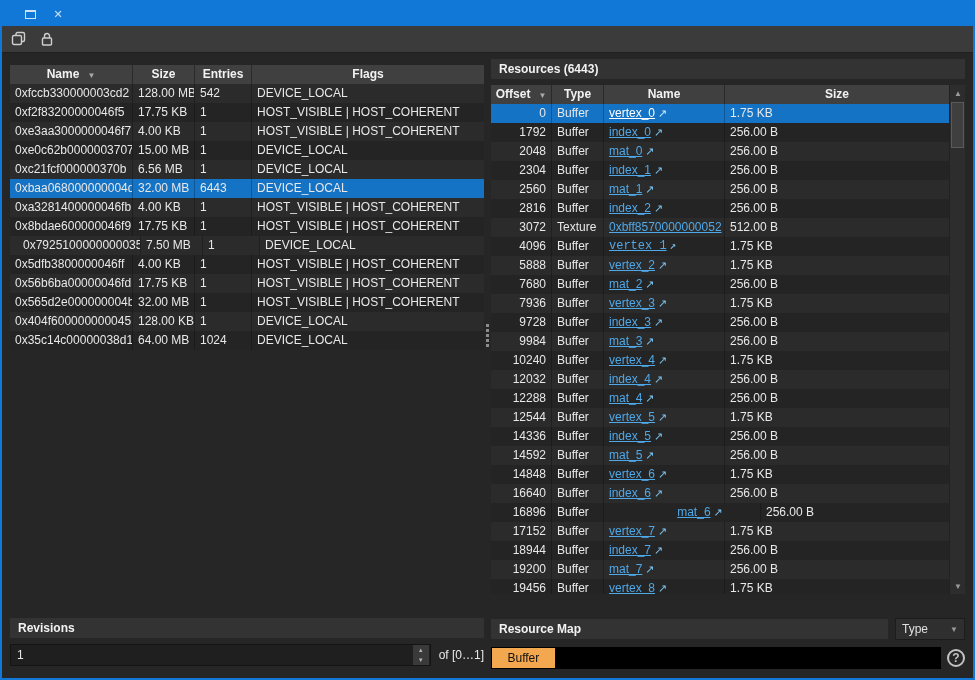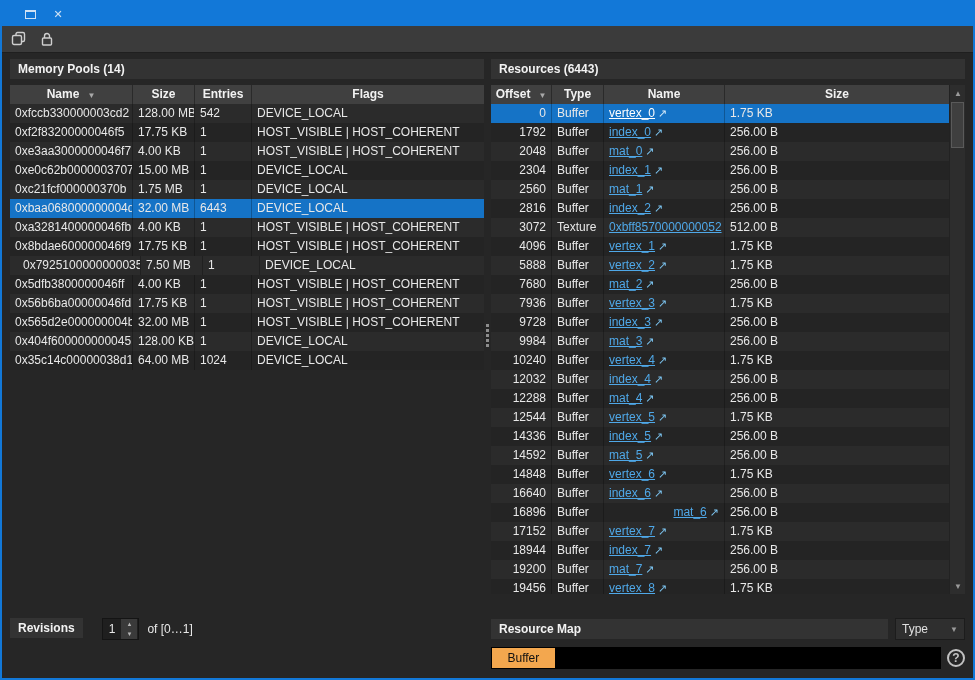--- a/index.html
+++ b/index.html
@@ -31,21 +31,21 @@
   .td a{color:#4fa8e8;text-decoration:underline;cursor:pointer;}
   .trow.selected .td a{color:#ffffff;}
   .goto-arrow{color:#7cc4f0;font-size:11px;text-decoration:none;margin-left:3px;}
   .trow.selected .goto-arrow{color:#d5eaf9;}
   .list-wrap{position:relative;margin-top:6px;flex:0 0 auto;overflow:hidden;}
   .list-clip{overflow:hidden;}
   .vscroll{position:absolute;top:0;right:0;width:16px;bottom:0;background:#2d2d2d;border-left:1px solid #222;}
   .vs-btn{position:absolute;left:0;width:16px;height:16px;display:flex;align-items:center;justify-content:center;color:#9a9a9a;font-size:8px;}
   .vs-thumb{position:absolute;left:1px;width:13px;background:#3f3f3f;border:1px solid #5a5a5a;}
   .bottom-row{display:flex;padding:2px 8px 8px 8px;gap:7px;flex:0 0 auto;}
-  .bottom-left{width:474px;flex:0 0 auto;display:flex;gap:19px;}
+  .bottom-left{width:474px;flex:0 0 auto;display:flex;flex-direction:column;gap:6px;}
   .bottom-right{flex:1;display:flex;flex-direction:column;gap:6px;min-width:0;}
   .rev-control{display:flex;align-items:center;gap:8px;height:22px;}
   .spinbox{flex:1;height:22px;background:#1f1f1f;border:1px solid #141414;display:flex;align-items:center;}
   .spin-value{flex:1;color:#e8e8e8;font-size:12px;padding:0 6px;}
   .spin-btns{width:16px;height:20px;display:flex;flex-direction:column;background:#3a3a3a;margin-right:1px;}
   .spin-btn{flex:1;display:flex;align-items:center;justify-content:center;color:#b5b5b5;font-size:6px;}
   .range-label{color:#e8e8e8;font-size:12px;white-space:nowrap;}
   .map-header{display:flex;gap:7px;align-items:center;}
   .map-header .section-bar{flex:1;}
   .dropdown{width:70px;height:22px;background:#2f2f2f;border:1px solid #1c1c1c;display:flex;align-items:center;padding:0 6px;color:#e0e0e0;font-size:12px;flex:0 0 auto;}
@@ -80,23 +80,20 @@
       <svg width="16" height="16" viewBox="0 0 16 16">
         <rect x="3.5" y="7" width="9" height="7" rx="1" fill="none" stroke="#cfcfcf" stroke-width="1.4"></rect>
         <path d="M5.5 7 V5 a2.5 2.5 0 0 1 5 0 V7" fill="none" stroke="#cfcfcf" stroke-width="1.4"></path>
       </svg>
     </span>
   </div>
 
   <div class="content">
 
     <div class="left-col">
-      <div class="section-bar">
-        <span>Memory Pools (14)</span>
-      </div>
       <div class="table" id="pools-table">
           <div class="thead">
             <div class="th" style="flex: 0 0 123px;">Name<span class="sort-arrow">▼</span></div>
             <div class="th" style="flex: 0 0 62px;">Size</div>
             <div class="th" style="flex: 0 0 57px;">Entries</div>
             <div class="th" style="flex: 1 1 0%;">Flags</div>
           </div>
           <div class="trow odd">
             <div class="td" style="flex: 0 0 123px; text-align: left;">0xfccb330000003cd2</div>
             <div class="td" style="flex: 0 0 62px; text-align: left;">128.00 MB</div>
@@ -116,21 +113,21 @@
             <div class="td" style="flex: 1 1 0%; text-align: left;">HOST_VISIBLE | HOST_COHERENT</div>
           </div>
           <div class="trow even">
             <div class="td" style="flex: 0 0 123px; text-align: left;">0xe0c62b0000003707</div>
             <div class="td" style="flex: 0 0 62px; text-align: left;">15.00 MB</div>
             <div class="td" style="flex: 0 0 57px; text-align: left;">1</div>
             <div class="td" style="flex: 1 1 0%; text-align: left;">DEVICE_LOCAL</div>
           </div>
           <div class="trow odd">
             <div class="td" style="flex: 0 0 123px; text-align: left;">0xc21fcf000000370b</div>
-            <div class="td" style="flex: 0 0 62px; text-align: left;">1.75 MB</div>
+            <div class="td" style="flex: 0 0 62px; text-align: left;">6.56 MB</div>
             <div class="td" style="flex: 0 0 57px; text-align: left;">1</div>
             <div class="td" style="flex: 1 1 0%; text-align: left;">DEVICE_LOCAL</div>
           </div>
           <div class="trow even selected">
             <div class="td" style="flex: 0 0 123px; text-align: left;">0xbaa068000000004d</div>
             <div class="td" style="flex: 0 0 62px; text-align: left;">32.00 MB</div>
             <div class="td" style="flex: 0 0 57px; text-align: left;">6443</div>
             <div class="td" style="flex: 1 1 0%; text-align: left;">DEVICE_LOCAL</div>
           </div>
           <div class="trow odd">
@@ -238,21 +235,21 @@
             </div>
             <div class="trow odd">
               <div class="td" style="flex: 0 0 61px; text-align: right;">3072</div>
               <div class="td" style="flex: 0 0 52px; text-align: left;">Texture</div>
               <div class="td" style="flex: 0 0 121px; text-align: left;"><a>0xbff8570000000052</a><span class="goto-arrow">↗</span></div>
               <div class="td" style="flex: 1 1 0%; text-align: left;">512.00 B</div>
             </div>
             <div class="trow even">
               <div class="td" style="flex: 0 0 61px; text-align: right;">4096</div>
               <div class="td" style="flex: 0 0 52px; text-align: left;">Buffer</div>
-              <div class="td" style="flex: 0 0 121px; text-align: left;"><a>vertex_1</a><span class="goto-arrow">↗</span></div>
+              <div class="td" style="flex: 0 0 121px; text-align: left; font-family: Liberation Mono, monospace;"><a>vertex_1</a><span class="goto-arrow">↗</span></div>
               <div class="td" style="flex: 1 1 0%; text-align: left;">1.75 KB</div>
             </div>
             <div class="trow odd">
               <div class="td" style="flex: 0 0 61px; text-align: right;">5888</div>
               <div class="td" style="flex: 0 0 52px; text-align: left;">Buffer</div>
               <div class="td" style="flex: 0 0 121px; text-align: left;"><a>vertex_2</a><span class="goto-arrow">↗</span></div>
               <div class="td" style="flex: 1 1 0%; text-align: left;">1.75 KB</div>
             </div>
             <div class="trow even">
               <div class="td" style="flex: 0 0 61px; text-align: right;">7680</div>
@@ -322,21 +319,21 @@
             </div>
             <div class="trow odd">
               <div class="td" style="flex: 0 0 61px; text-align: right;">16640</div>
               <div class="td" style="flex: 0 0 52px; text-align: left;">Buffer</div>
               <div class="td" style="flex: 0 0 121px; text-align: left;"><a>index_6</a><span class="goto-arrow">↗</span></div>
               <div class="td" style="flex: 1 1 0%; text-align: left;">256.00 B</div>
             </div>
             <div class="trow even">
               <div class="td" style="flex: 0 0 61px; text-align: right;">16896</div>
               <div class="td" style="flex: 0 0 52px; text-align: left;">Buffer</div>
-              <div class="td" style="flex: 0 0 121px; text-align: right;"><a>mat_6</a><span class="goto-arrow">↗</span></div>
+              <div class="td" style="flex: 0 0 121px; text-align: center; margin-left: 36px;"><a>mat_6</a><span class="goto-arrow">↗</span></div>
               <div class="td" style="flex: 1 1 0%; text-align: left;">256.00 B</div>
             </div>
             <div class="trow odd">
               <div class="td" style="flex: 0 0 61px; text-align: right;">17152</div>
               <div class="td" style="flex: 0 0 52px; text-align: left;">Buffer</div>
               <div class="td" style="flex: 0 0 121px; text-align: left;"><a>vertex_7</a><span class="goto-arrow">↗</span></div>
               <div class="td" style="flex: 1 1 0%; text-align: left;">1.75 KB</div>
             </div>
             <div class="trow even">
               <div class="td" style="flex: 0 0 61px; text-align: right;">18944</div>

